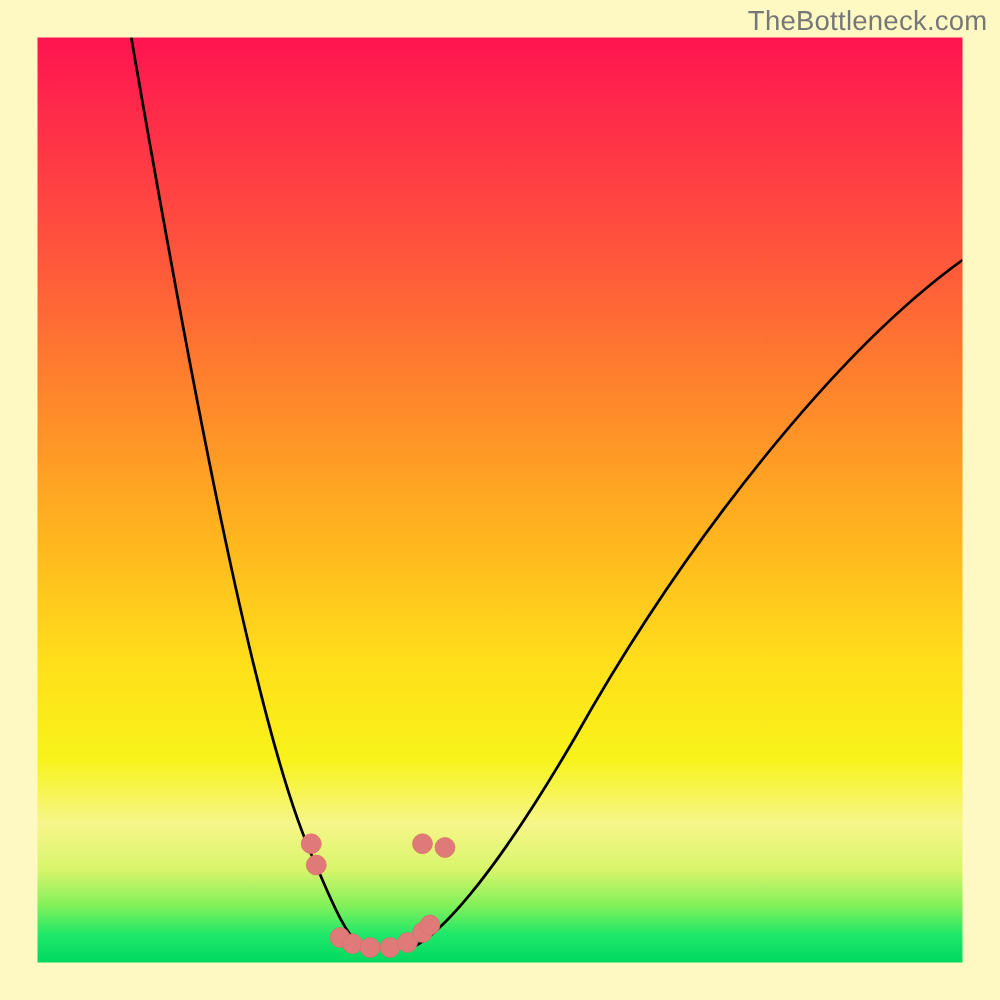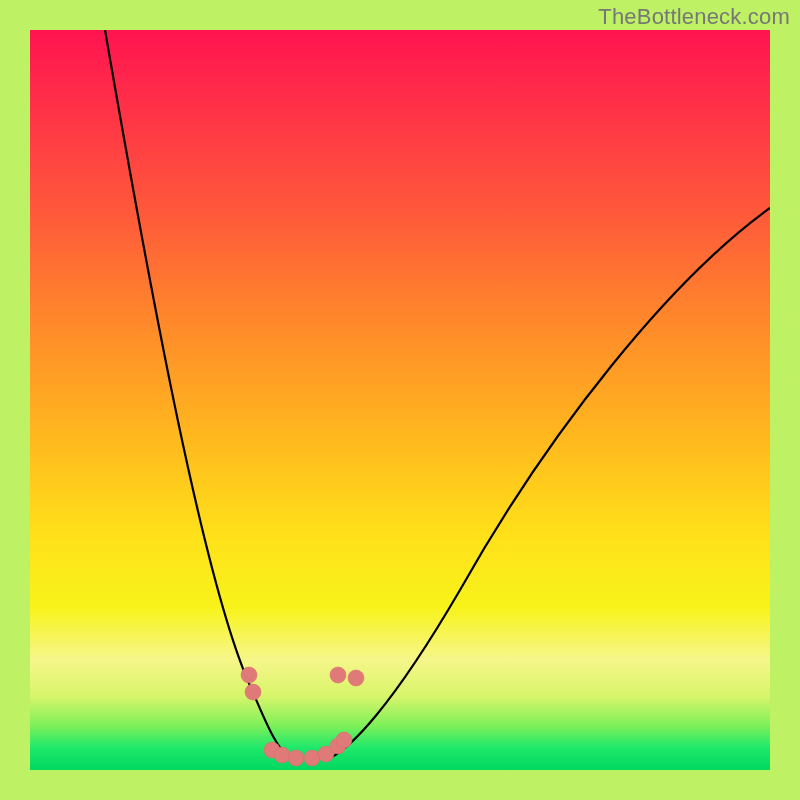--- a/index.html
+++ b/index.html
@@ -10,21 +10,21 @@
     background: #000;
     overflow: hidden;
     font-family: Arial, Helvetica, sans-serif;
   }
   .frame {
     position: absolute;
     top: 0;
     left: 0;
     width: 800px;
     height: 800px;
-    background: #bef264;
+    background: #fef9c3;
   }
   .plot-area {
     position: absolute;
     top: 30px;
     left: 30px;
     width: 740px;
     height: 740px;
     
     background: linear-gradient(
       to bottom,

